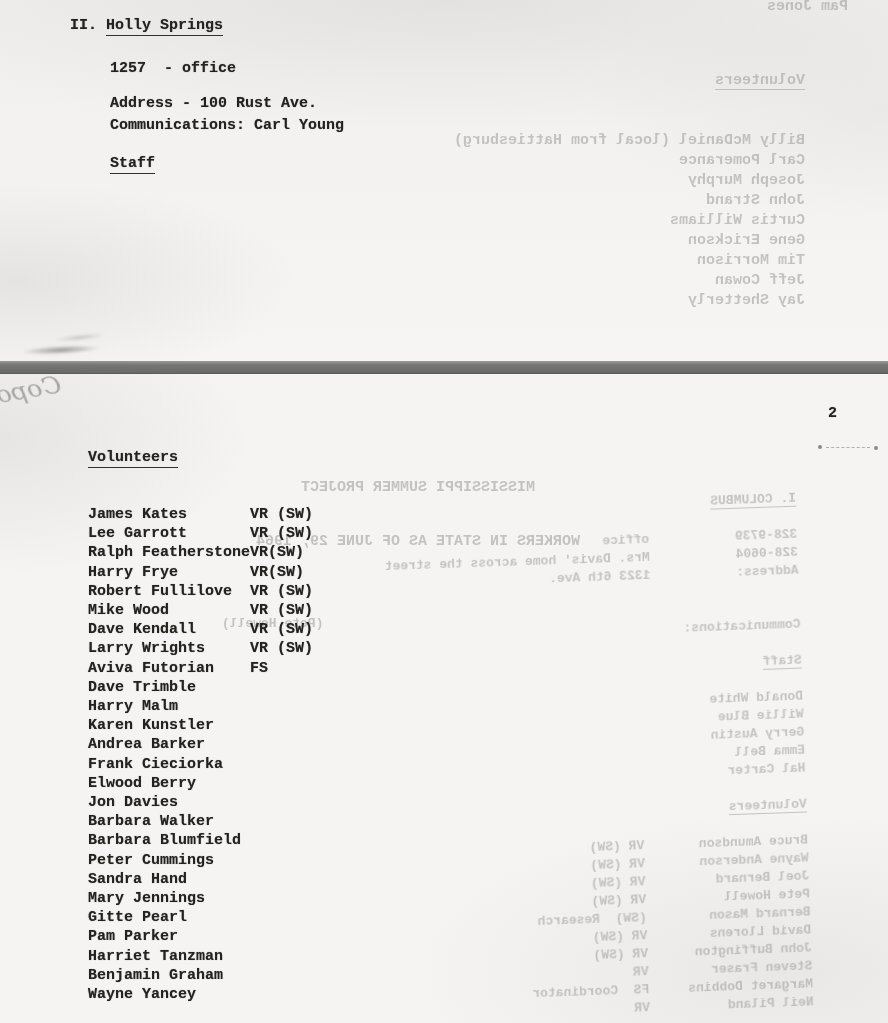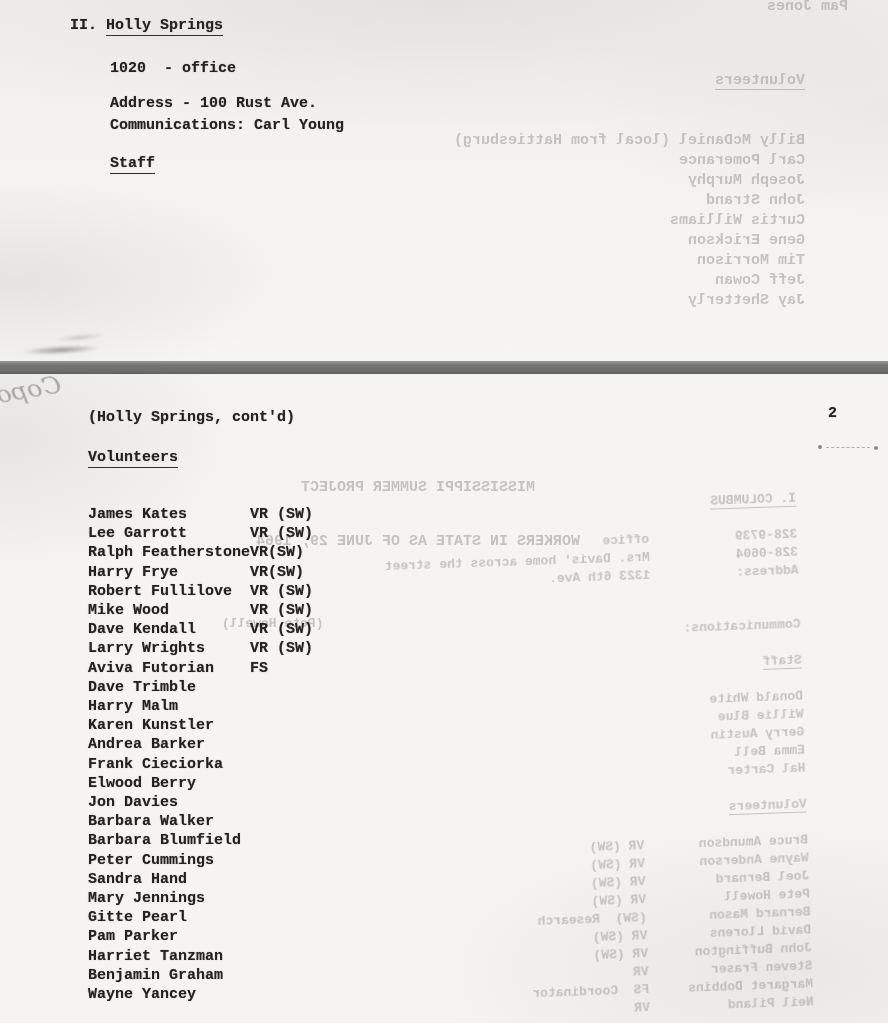--- a/index.html
+++ b/index.html
@@ -81,21 +81,21 @@
   <section class="page page1">
 
     <div class="bleed bleed-pam">Pam Jones</div>
     <div class="bleed bleed-p1col">
       <div><span class="u">Volunteers</span></div>
       <div id="p1-bleed-names"><div>Billy McDaniel (local from Hattiesburg)</div><div>Carl Pomerance</div><div>Joseph Murphy</div><div>John Strand</div><div>Curtis Williams</div><div>Gene Erickson</div><div>Tim Morrison</div><div>Jeff Cowan</div><div>Jay Shetterly</div></div>
     </div>
 
     <div class="ink heading"><span>II.</span> <span class="u">Holly Springs</span></div>
 
-    <div class="ink office-line">1020  - office</div>
+    <div class="ink office-line">1257  - office</div>
     <div class="ink addr-line">Address - 100 Rust Ave.</div>
     <div class="ink comms-line">Communications: Carl Young</div>
 
     <div class="ink staff-heading"><span class="u">Staff</span></div>
 
     <div class="smudge s1"></div>
     <div class="smudge s2"></div>
   </section>
 
   <div class="divider"></div>
@@ -109,18 +109,17 @@
     <div class="bleed bleed-right" id="p2-bleed-right"><div><span class="u">I. COLUMBUS</span></div><div>&nbsp;</div><div>328-9739           office</div><div>328-0604           Mrs. Davis' home across the street</div><div>Address:           1323 6th Ave.</div><div>&nbsp;</div><div>&nbsp;</div><div>Communications:</div><div>&nbsp;</div><div><span class="u">Staff</span></div><div>&nbsp;</div><div>Donald White</div><div>Willie Blue</div><div>Gerry Austin</div><div>Emma Bell</div><div>Hal Carter</div><div>&nbsp;</div><div><span class="u">Volunteers</span></div><div>&nbsp;</div><div>Bruce Amundson       VR (SW)</div><div>Wayne Anderson       VR (SW)</div><div>Joel Bernard         VR (SW)</div><div>Pete Howell          VR (SW)</div><div>Bernard Mason        (SW)  Research</div><div>David Llorens        VR (SW)</div><div>John Buffington      VR (SW)</div><div>Steven Fraser        VR</div><div>Margaret Dobbins     FS  Coordinator</div><div>Neil Piland          VR</div></div>
     <div class="bleed bleed-frag">(Pete Howell)</div>
 
     <div class="handwriting">Copo</div>
     <div class="dots-artifact">
       <span class="dot d1"></span>
       <span class="ln"></span>
       <span class="dot d2"></span>
     </div>
 
-    <div class="ink cont-heading">(Holly Springs, cont'd)</div>
     <div class="ink page-num">2</div>
     <div class="ink vol-heading"><span class="u">Volunteers</span></div>
     <div class="ink vol-list" id="p2-volunteer-list"><div>James Kates       VR (SW)</div><div>Lee Garrott       VR (SW)</div><div>Ralph FeatherstoneVR(SW)</div><div>Harry Frye        VR(SW)</div><div>Robert Fullilove  VR (SW)</div><div>Mike Wood         VR (SW)</div><div>Dave Kendall      VR (SW)</div><div>Larry Wrights     VR (SW)</div><div>Aviva Futorian    FS</div><div>Dave Trimble      </div><div>Harry Malm        </div><div>Karen Kunstler    </div><div>Andrea Barker     </div><div>Frank Cieciorka   </div><div>Elwood Berry      </div><div>Jon Davies        </div><div>Barbara Walker    </div><div>Barbara Blumfield </div><div>Peter Cummings    </div><div>Sandra Hand       </div><div>Mary Jennings     </div><div>Gitte Pearl       </div><div>Pam Parker        </div><div>Harriet Tanzman   </div><div>Benjamin Graham   </div><div>Wayne Yancey      </div></div>
   </section>
 </div>
 
 </body></html>

